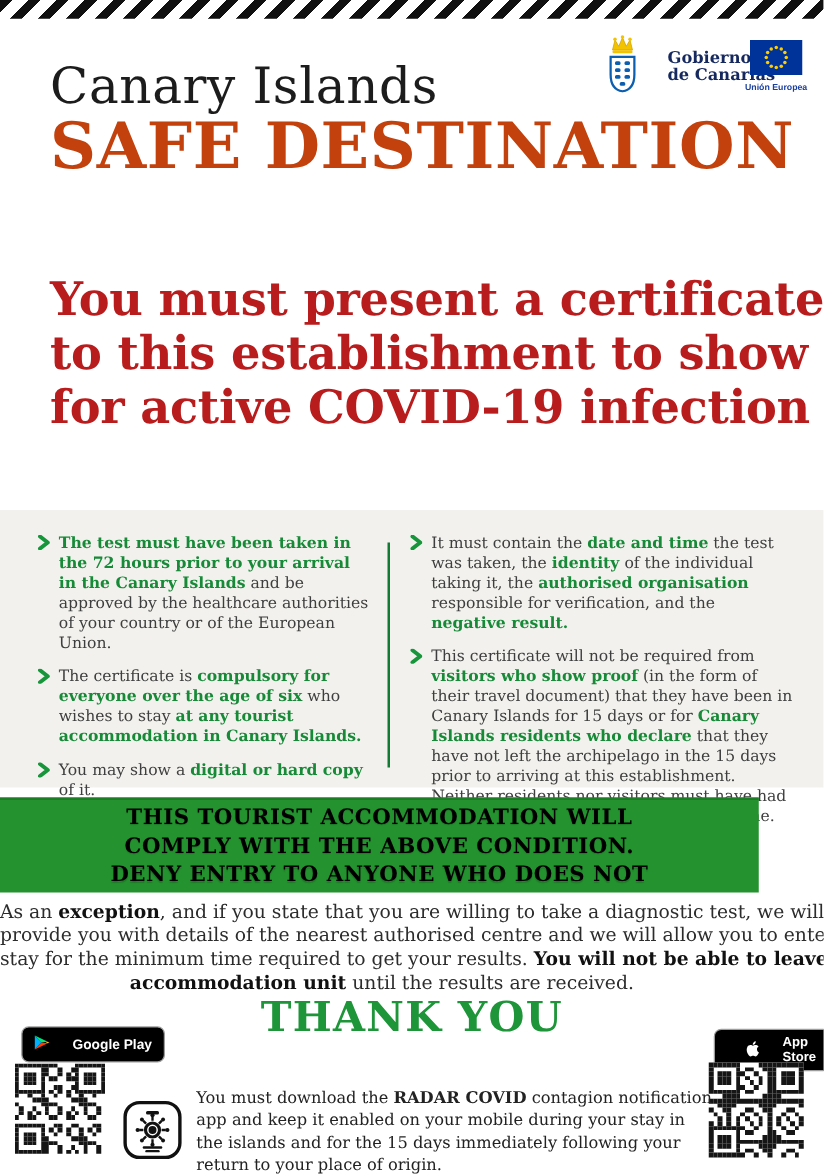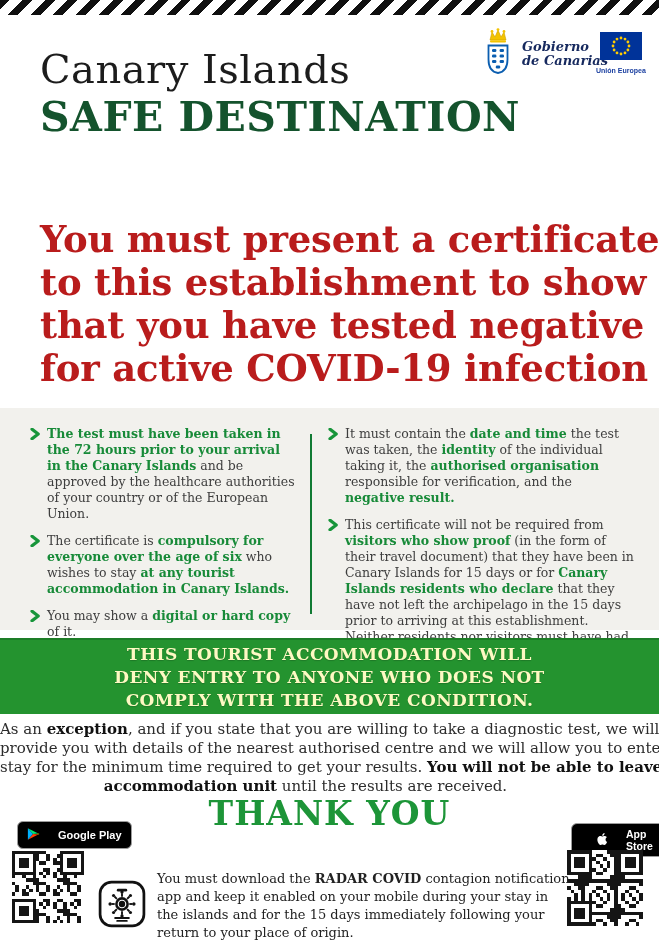--- a/index.html
+++ b/index.html
@@ -3,23 +3,23 @@
 <meta charset="utf-8">
 <style>
   html,body{margin:0;padding:0;background:#fff;}
   .page{position:relative;width:659px;height:940px;background:#fff;overflow:hidden;
         font-family:"DejaVu Serif",serif;}
 
   .stripe{position:absolute;top:0;left:0;right:0;height:15px;
           background:repeating-linear-gradient(135deg,#101010 0 7px,#ffffff 7px 16px);}
 
   .title{position:absolute;left:40px;top:46px;font-size:40px;line-height:46px;color:#1c1c1c;letter-spacing:.5px;}
-  .subtitle{position:absolute;left:40px;top:94px;font-size:41px;line-height:46px;font-weight:700;color:#14532d;letter-spacing:.5px;}
-
-  .canarias{position:absolute;left:484px;top:28px;display:flex;align-items:center;gap:10px;font-style:italic;}
+  .subtitle{position:absolute;left:40px;top:94px;font-size:51px;line-height:46px;font-weight:700;color:#c2410c;letter-spacing:.5px;}
+
+  .canarias{position:absolute;left:484px;top:28px;display:flex;align-items:center;gap:22px;}
   .gov-name{font-size:13px;font-weight:700;color:#16295e;line-height:1.1;}
   .eu{position:absolute;left:596px;top:32px;display:flex;flex-direction:column;align-items:center;gap:3px;}
   .eu-caption{font-size:7px;color:#1a3fa0;font-weight:700;font-family:"Liberation Sans",sans-serif;}
 
   .intro{position:absolute;left:42px;top:166px;font-size:17px;line-height:25px;color:#4b4b4b;}
   .intro .line{white-space:nowrap;}
   .intro .b{font-weight:700;color:#161616;}
 
   .headline{position:absolute;left:40px;top:218px;font-size:37px;line-height:43px;font-weight:700;
             color:#b91c1c;letter-spacing:-0.2px;}
@@ -28,21 +28,21 @@
   .panel{position:absolute;left:0;top:408px;width:659px;height:222px;background:#f2f1ed;
          box-sizing:border-box;display:flex;padding:18px 24px 0 30px;}
   .col-left{width:268px;flex:none;}
   .divider{width:2px;background:#117a33;margin:8px 16px 16px 12px;flex:none;}
   .col-right{flex:1;}
   .bullet{display:flex;margin-bottom:11px;font-size:12.5px;line-height:16px;color:#3e3e3e;}
   .bullet .chev{flex:none;margin:2px 7px 0 0;}
   .g{color:#178a38;font-weight:700;}
   .b{font-weight:700;}
 
-  .banner{position:absolute;left:0;top:638px;width:659px;height:74px;background:#24932f;color:#fef9c3;
+  .banner{position:absolute;left:0;top:638px;width:607px;height:74px;background:#24932f;color:#000000;
           display:flex;flex-direction:column;justify-content:center;align-items:center;
           font-weight:700;font-size:17px;line-height:23px;letter-spacing:.4px;
           text-shadow:0 1px 1px rgba(0,0,0,.18);border-top:2px solid #1d7d27;}
   .banner .line{white-space:nowrap;}
 
   .exception{position:absolute;left:0;top:720px;width:611px;text-align:center;
              font-size:15px;line-height:19px;color:#2c2c2c;}
   .exception .line{white-space:nowrap;}
   .exception .b{color:#111;}
 
@@ -119,21 +119,20 @@
         </g>
       </svg>
     </span>
     <span class="eu-caption">Unión Europea</span>
   </div>
 
 
   <div class="headline">
     <div class="line">You must present a certificate</div>
     <div class="line">to this establishment to show</div>
-    <div class="line">that you have tested negative</div>
     <div class="line">for active COVID-19 infection</div>
   </div>
 
   <div class="panel">
     <div class="col-left">
       <div class="bullet">
         <span class="chev"><svg width="10" height="12" viewBox="0 0 10 12">
               <path d="M2 1.2 L8.2 6 L2 10.8" fill="none" stroke="#17953a" stroke-width="3.2" stroke-linecap="round" stroke-linejoin="round"></path>
             </svg></span>
         <span><span class="b g">The test must have been taken in the 72 hours prior to your arrival in the Canary Islands</span><span> and be approved by the healthcare authorities of your country or of the European Union.</span></span>
@@ -163,22 +162,22 @@
         <span class="chev"><svg width="10" height="12" viewBox="0 0 10 12">
               <path d="M2 1.2 L8.2 6 L2 10.8" fill="none" stroke="#17953a" stroke-width="3.2" stroke-linecap="round" stroke-linejoin="round"></path>
             </svg></span>
         <span><span>This certificate will not be required from </span><span class="b g">visitors who show proof</span><span> (in the form of their travel document) that they have been in Canary Islands for 15 days or for </span><span class="b g">Canary Islands residents who declare</span><span> that they have not left the archipelago in the 15 days prior to arriving at this establishment. Neither residents nor visitors must have had </span><span class="b g">symptoms of COVID-19</span><span> during that time.</span></span>
       </div>
     </div>
   </div>
 
   <div class="banner">
     <div class="line">THIS TOURIST ACCOMMODATION WILL</div>
+    <div class="line">COMPLY WITH THE ABOVE CONDITION.</div>
     <div class="line">DENY ENTRY TO ANYONE WHO DOES NOT</div>
-    <div class="line">COMPLY WITH THE ABOVE CONDITION.</div>
   </div>
 
   <div class="exception">
     <div class="line"><span>As an </span><span class="b">exception</span><span>, and if you state that you are willing to take a diagnostic test, we will</span></div>
     <div class="line"><span>provide you with details of the nearest authorised centre and we will allow you to enter and</span></div>
     <div class="line"><span>stay for the minimum time required to get your results. </span><span class="b">You will not be able to leave your</span></div>
     <div class="line"><span class="b">accommodation unit</span><span> until the results are received.</span></div>
   </div>
 
   <div class="thanks">THANK YOU</div>

